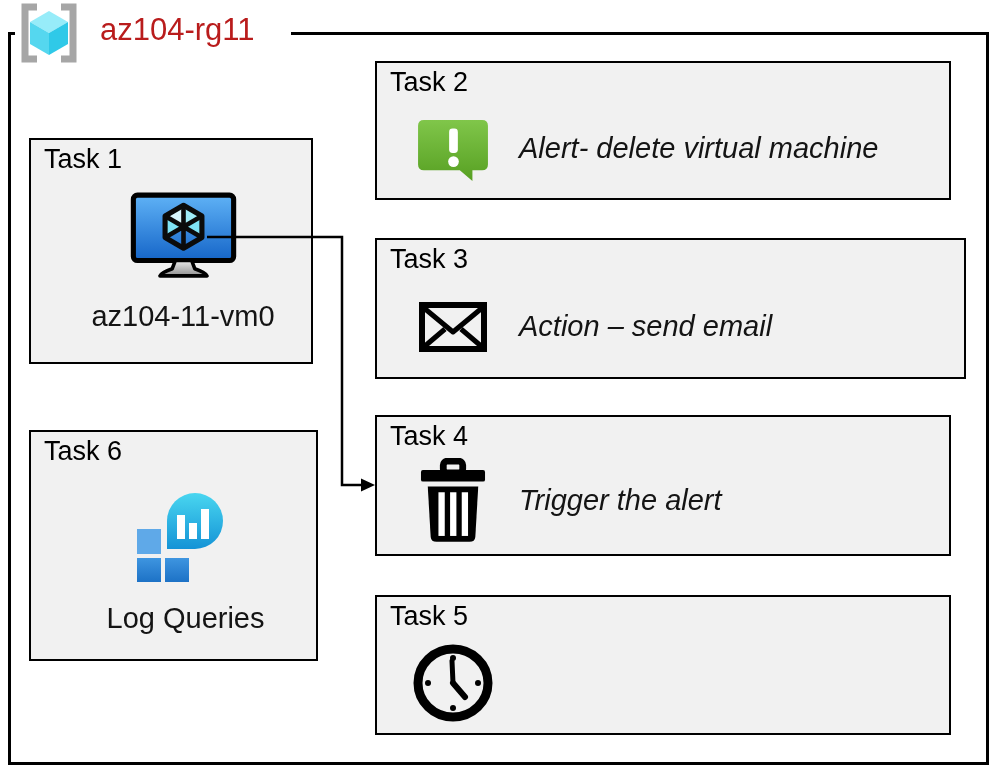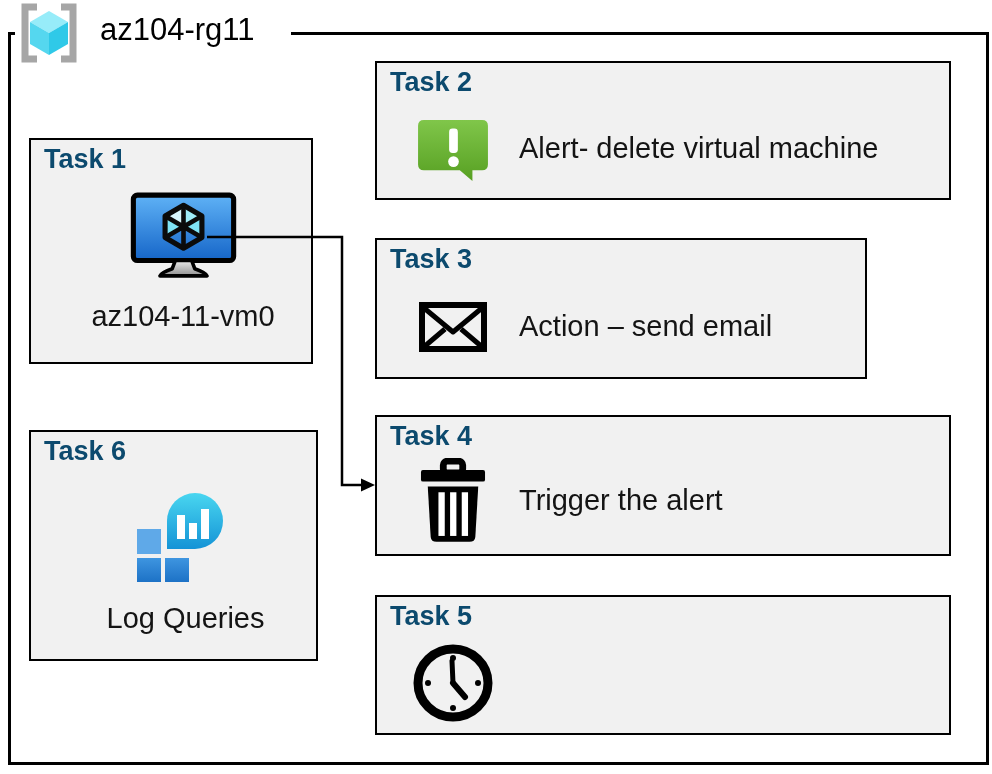--- a/index.html
+++ b/index.html
@@ -4,41 +4,41 @@
 <style>
   html,body{margin:0;padding:0;background:#fff;}
   body{width:992px;height:774px;position:relative;overflow:hidden;
        font-family:"Liberation Sans","DejaVu Sans",sans-serif;color:#141414;}
 
   
   .rg-frame{position:absolute;left:8px;top:32px;width:975px;height:727px;
             border:3px solid #000;background:#fff;}
   .rg-border-gap{position:absolute;left:15px;top:27px;width:276px;height:12px;background:#fff;}
   .rg-icon{position:absolute;left:17px;top:2px;width:64px;height:62px;}
-  .rg-title{position:absolute;left:100px;top:12px;font-size:31px;color:#000000;white-space:nowrap;}
+  .rg-title{position:absolute;left:100px;top:12px;font-size:31px;color:#b91c1c;white-space:nowrap;}
 
   
   .taskbox{position:absolute;background:#F1F1F1;border:2.5px solid #000;box-sizing:border-box;}
-  .task-label{position:absolute;top:4px;left:13px;font-size:27px;font-weight:bold;color:#0c4a6e;white-space:nowrap;text-align:right;}
+  .task-label{position:absolute;top:4px;left:13px;font-size:27px;font-weight:normal;color:#000000;white-space:nowrap;text-align:right;}
 
   
   .row-content{position:absolute;left:36px;right:10px;top:42px;bottom:6px;
                display:flex;align-items:center;}
   .icon-slot{width:80px;flex:none;display:flex;justify-content:center;align-items:center;}
-  .row-text{margin-left:26px;font-size:29px;color:#141414;white-space:nowrap;}
+  .row-text{margin-left:26px;font-size:29px;color:#141414;white-space:nowrap;font-style:italic;}
 
   
   .col-content{position:absolute;left:0;right:0;top:44px;bottom:0;
                display:flex;flex-direction:column;align-items:center;padding-left:24px;}
   .col-caption{font-size:29px;color:#141414;white-space:nowrap;}
 
   #task1{left:29px;top:138px;width:284px;height:226px;}
   #task6{left:29px;top:430px;width:289px;height:231px;}
   #task2{left:375px;top:61px;width:576px;height:139px;}
-  #task3{left:375px;top:238px;width:492px;height:141px;}
+  #task3{left:375px;top:238px;width:591px;height:141px;}
   #task4{left:375px;top:415px;width:576px;height:141px;padding-left:28px;}
   #task5{left:375px;top:595px;width:576px;height:140px;}
 
   #task1 .col-content{top:52px;}
   #task1 .col-caption{margin-top:16px;}
   #task6 .col-content{top:48px;text-align:right;}
   #task6 .col-caption{margin-top:12px;}
 
   .overlay{position:absolute;left:0;top:0;width:992px;height:774px;pointer-events:none;}
 </style>

